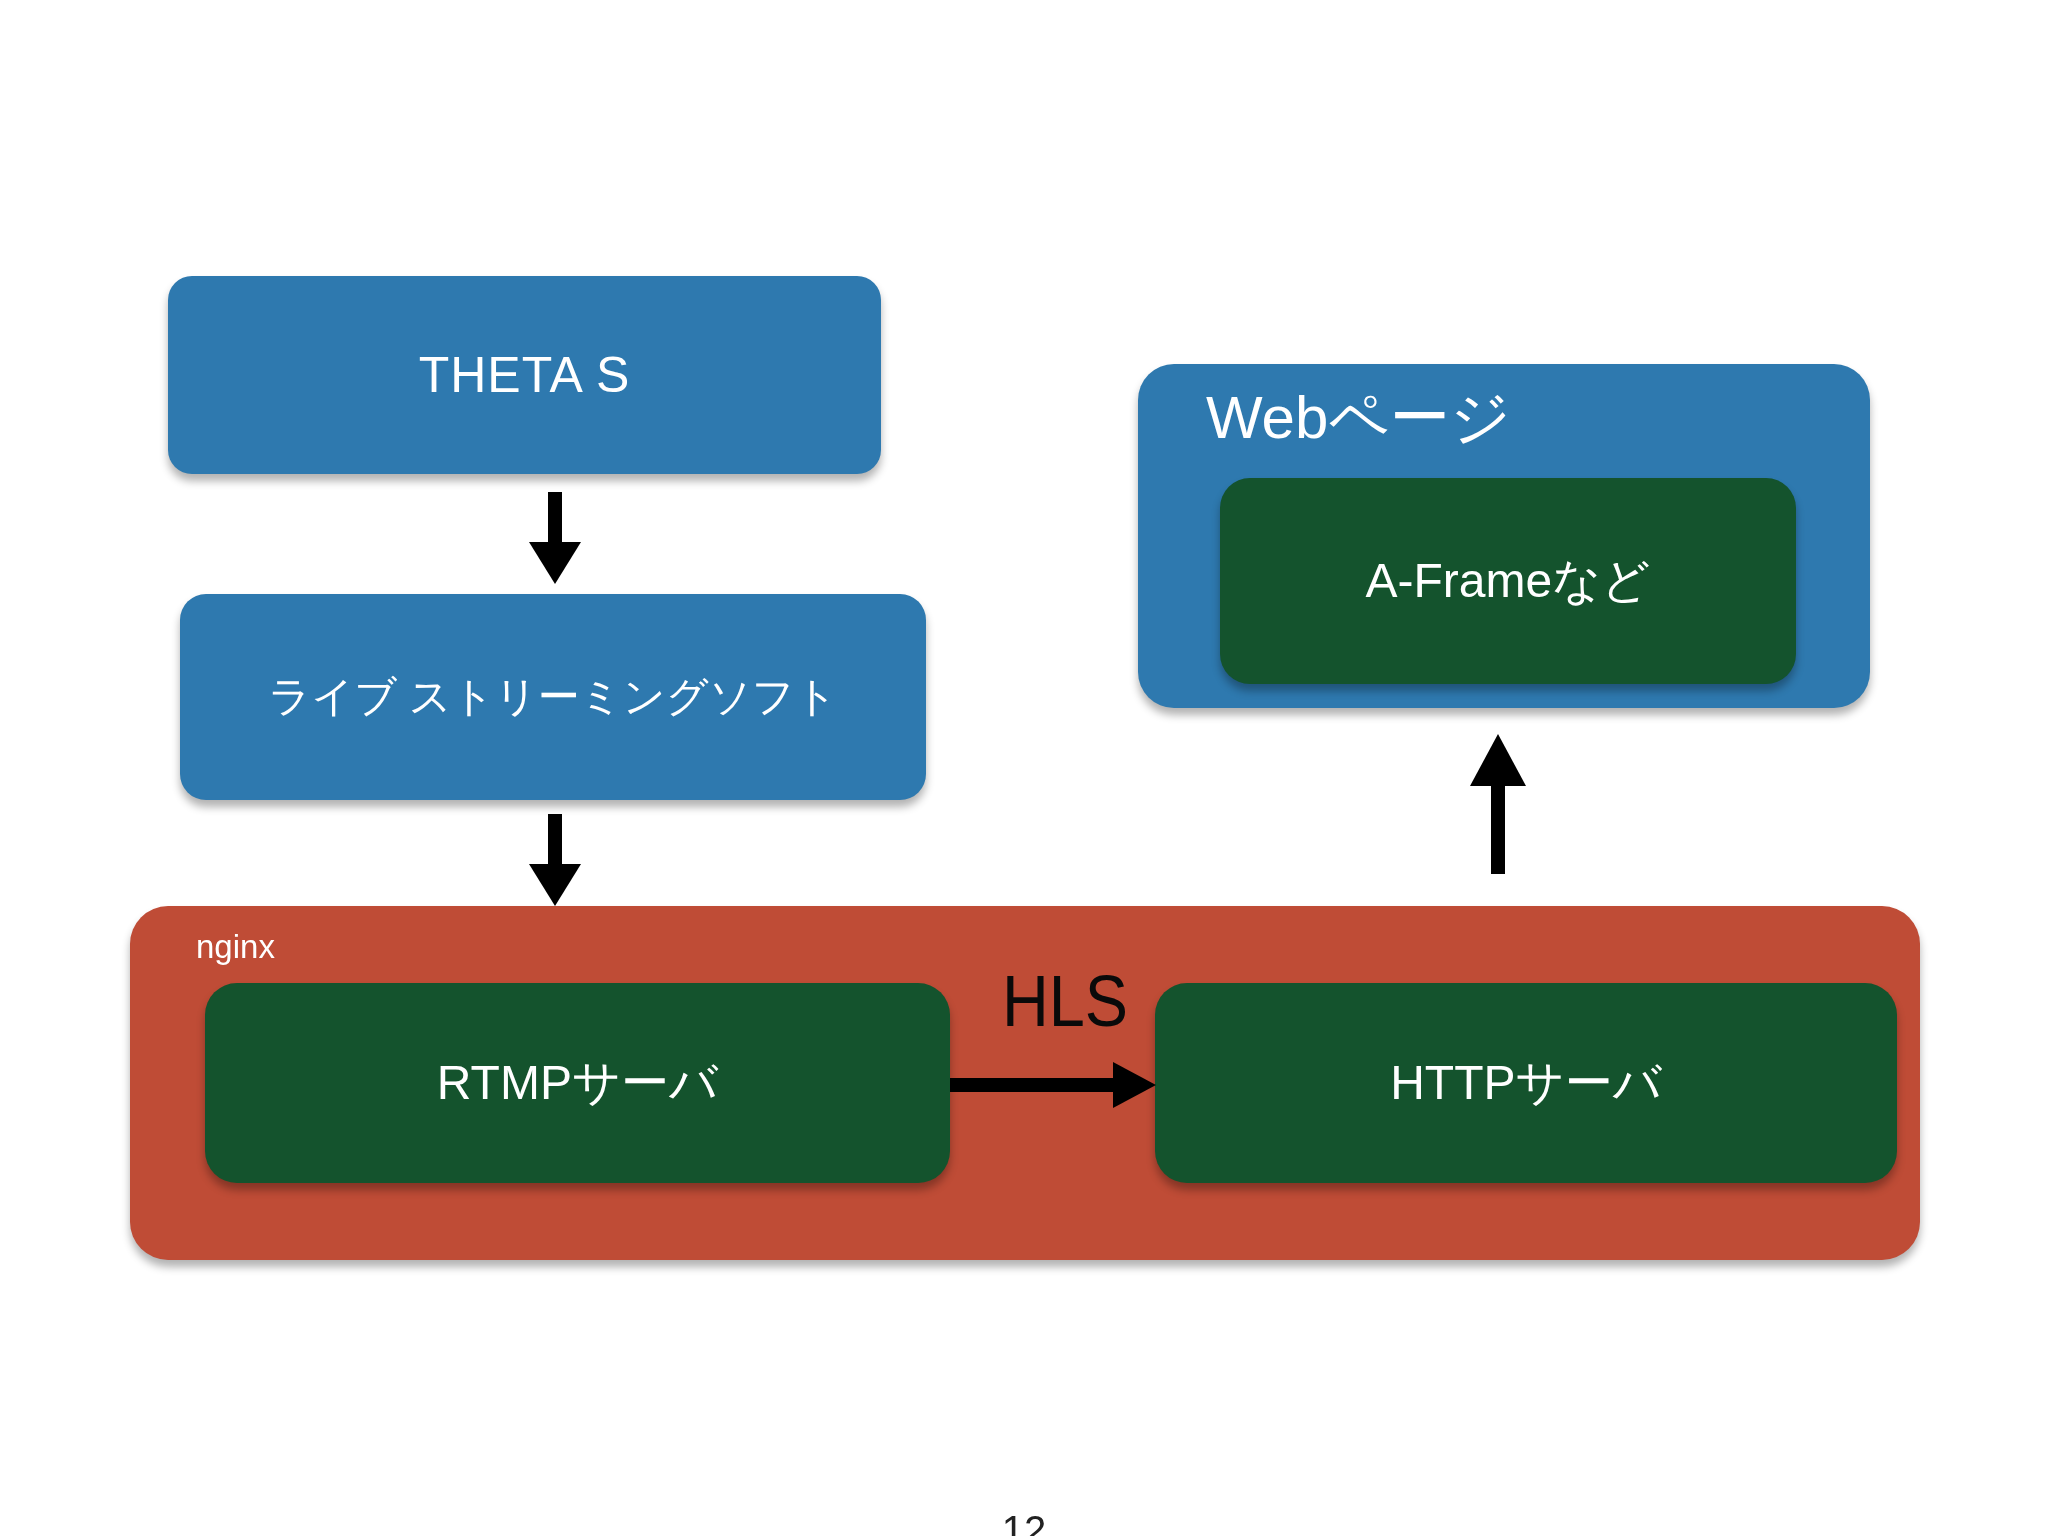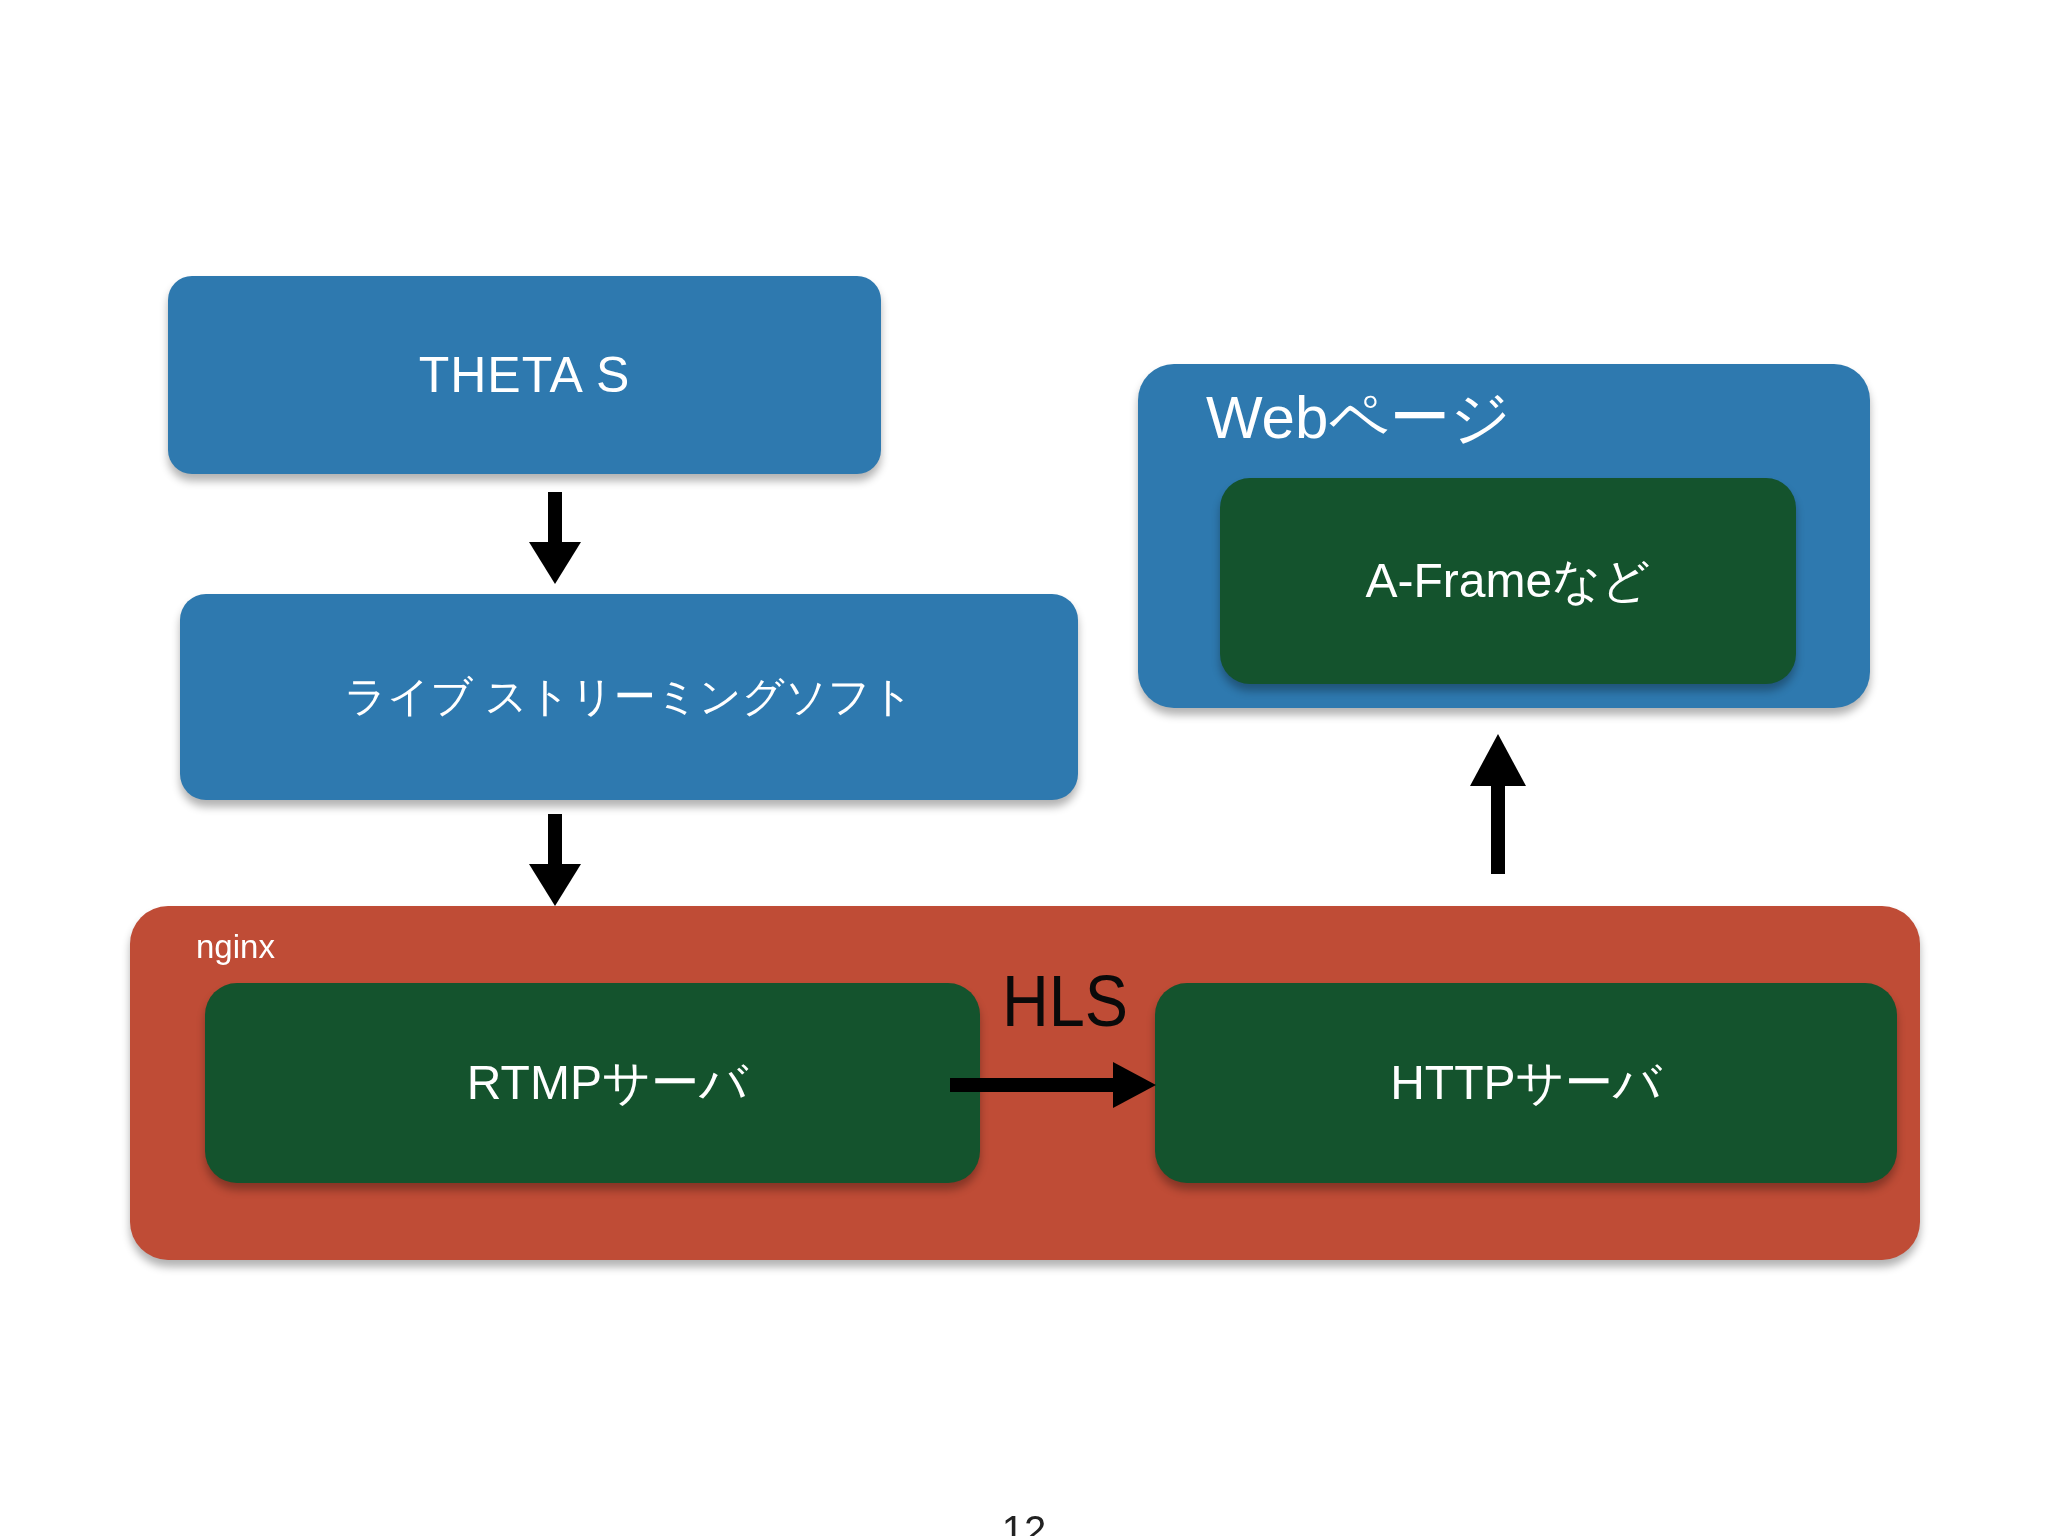--- a/index.html
+++ b/index.html
@@ -26,38 +26,38 @@
   }
   .blue  { background: #2E79AF; }
   .green { background: #14532d; }
   .red   { background: #BF4C36; }
 
   .theta-box {
     left: 168px; top: 276px; width: 713px; height: 198px;
     border-radius: 24px; font-size: 50px; letter-spacing: 1px;
   }
   .live-box {
-    left: 180px; top: 594px; width: 898px; height: 206px;
+    left: 180px; top: 594px; width: 746px; height: 206px;
     border-radius: 26px; font-size: 42px;
   }
   .nginx-box {
     left: 130px; top: 906px; width: 1790px; height: 354px;
     border-radius: 38px;
   }
   .container-label {
     position: absolute;
     color: #ffffff;
     font-weight: 300;
   }
   .nginx-label {
     left: 66px; top: 22px; font-size: 33px;
   }
   .rtmp-box {
     left: 205px; top: 983px; width: 745px; height: 200px;
-    border-radius: 32px; font-size: 48px; padding-left: 30px;
+    border-radius: 32px; font-size: 48px;
   }
   .http-box {
     left: 1155px; top: 983px; width: 742px; height: 200px;
     border-radius: 32px; font-size: 48px;
   }
   .web-box {
     left: 1138px; top: 364px; width: 732px; height: 344px;
     border-radius: 36px;
   }
   .web-label {

